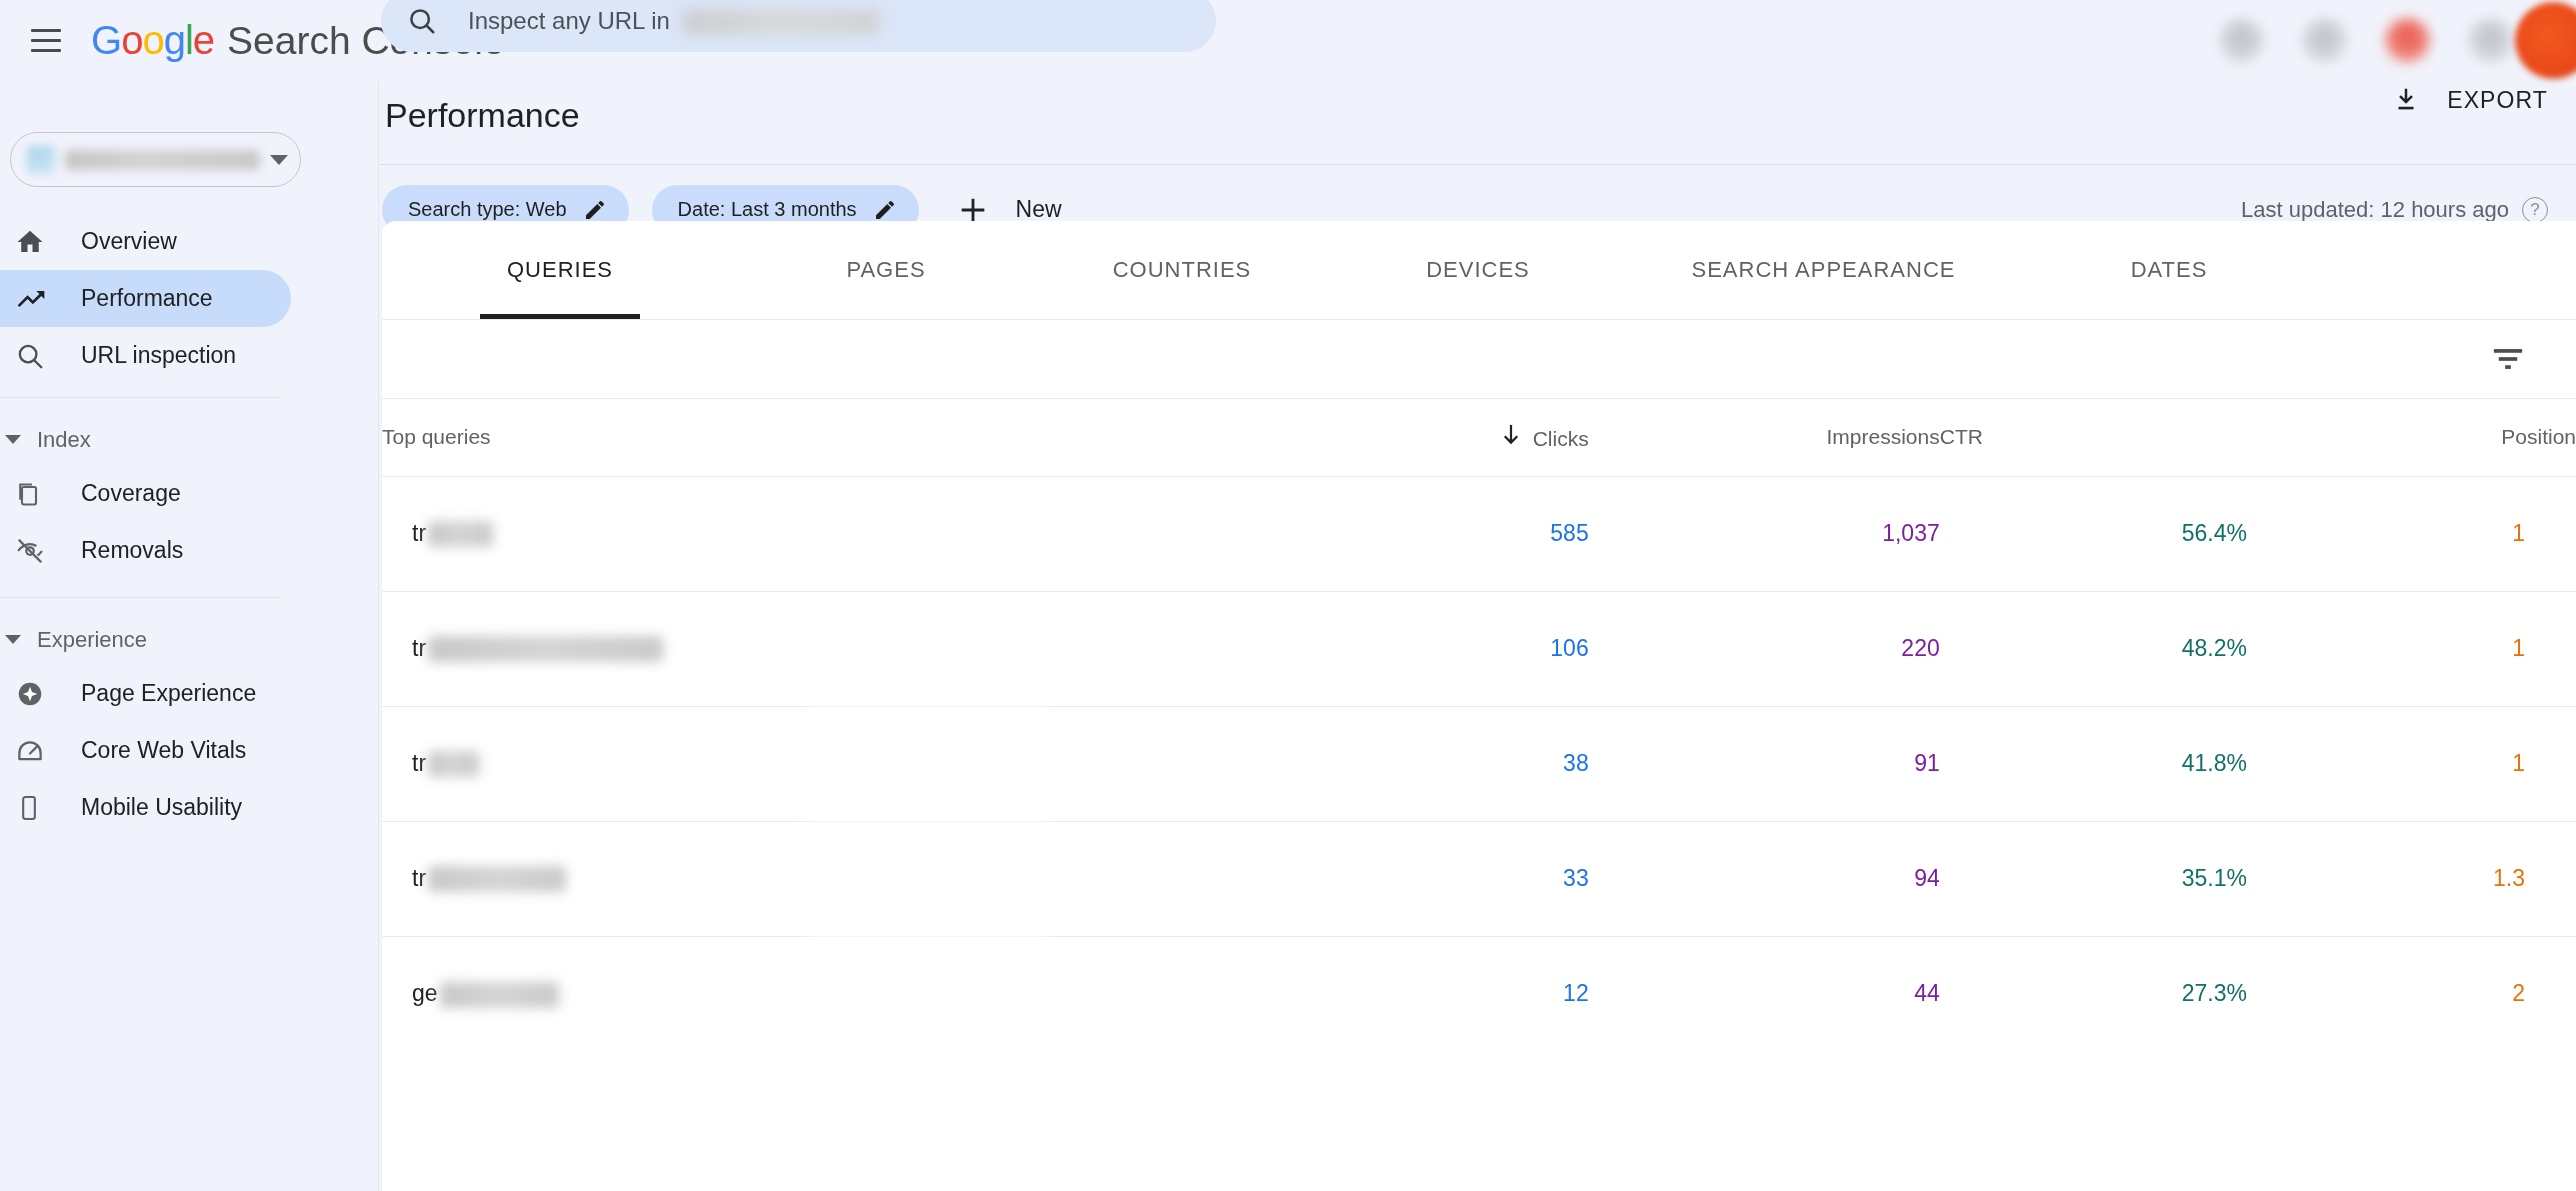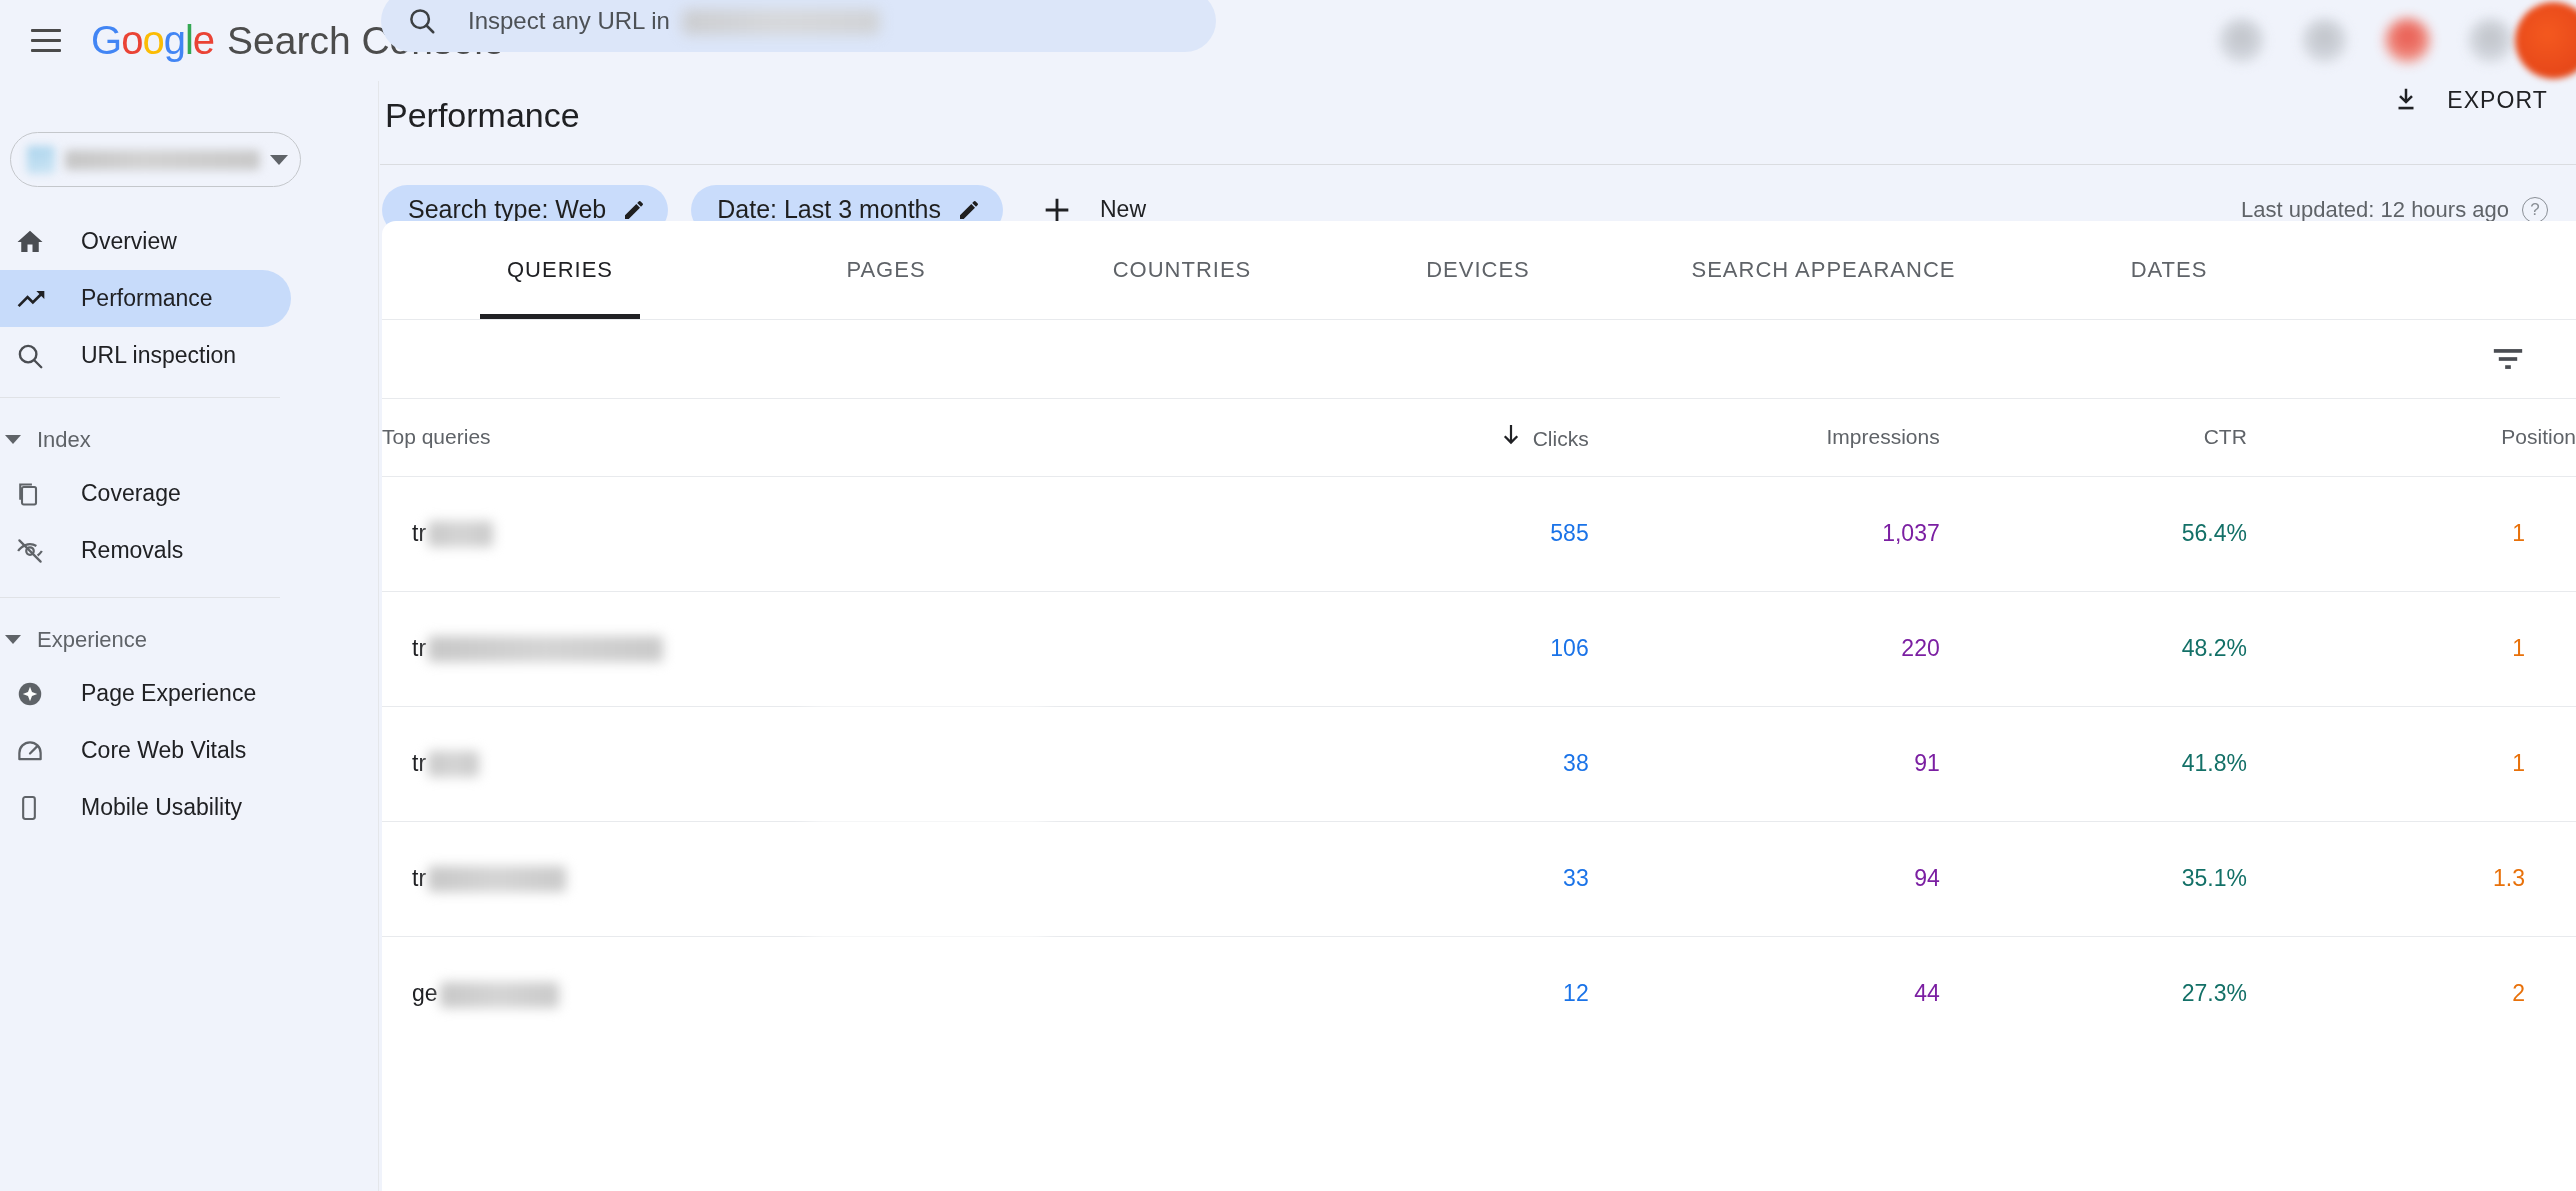--- a/index.html
+++ b/index.html
@@ -118,21 +118,21 @@
   .export-label { font-size: 23px; letter-spacing: 1.1px; margin-left: 26px; }
   .head-divider { height: 1px; background: #dadce0; margin-top: 14px; }
 
   .filterbar {
     position: relative; height: 89px; display: flex; align-items: center; padding-left: 2px;
   }
   .chip {
     display: flex; align-items: center; height: 50px; background: #c9dcfb;
     border-radius: 26px; padding: 0 22px 0 26px; margin-right: 23px; cursor: pointer;
   }
-  .chip-label { font-size: 25px; color: #1f1f1f; }
+  .chip-label { font-size: 20px; color: #1f1f1f; }
   .pencil { margin-left: 16px; }
   .newbtn { display: flex; align-items: center; cursor: pointer; margin-left: 14px; }
   .new-label { font-size: 23px; color: #202124; margin-left: 26px; }
   .lastupd {
     position: absolute; right: 28px; display: flex; align-items: center;
     font-size: 22px; color: #5f6368;
   }
   .qmark {
     margin-left: 13px; width: 26px; height: 26px; border: 1.6px solid #8a8f96; border-radius: 50%;
     display: flex; align-items: center; justify-content: center; font-size: 17px; color: #8a8f96;
@@ -160,21 +160,21 @@
   .filter-icon { position: absolute; right: 51px; top: 26px; cursor: pointer; }
 
   table.perf { width: 100%; border-collapse: collapse; table-layout: fixed; }
   table.perf th {
     font-size: 21px; font-weight: 400; color: #5f6368; padding: 22px 0; height: 77px;
     vertical-align: middle;
   }
   th.c-query { text-align: left; padding-left: 30px; width: 39%; }
   th.c-clicks { text-align: right; width: 16%; }
   th.c-impr { text-align: right; width: 16%; }
-  th.c-ctr { text-align: right; width: 14%; }
+  th.c-ctr { text-align: left; width: 14%; }
   th.c-pos { text-align: right; width: 15%; padding-right: 51px; }
   th.c-clicks { color: #202124; }
   .sortarrow { display: inline-block; margin-right: 12px; }
 
   table.perf td {
     font-size: 23px; height: 115px; vertical-align: middle; border-top: 1px solid #e8eaed; margin-top: 24px;
   }
   td.v-query { text-align: left; padding-left: 30px; color: #202124; position: relative; white-space: nowrap; }
   td.v-clicks { text-align: right; color: #1a73e8; }
   td.v-impr { text-align: right; color: #7b1fa2; }

